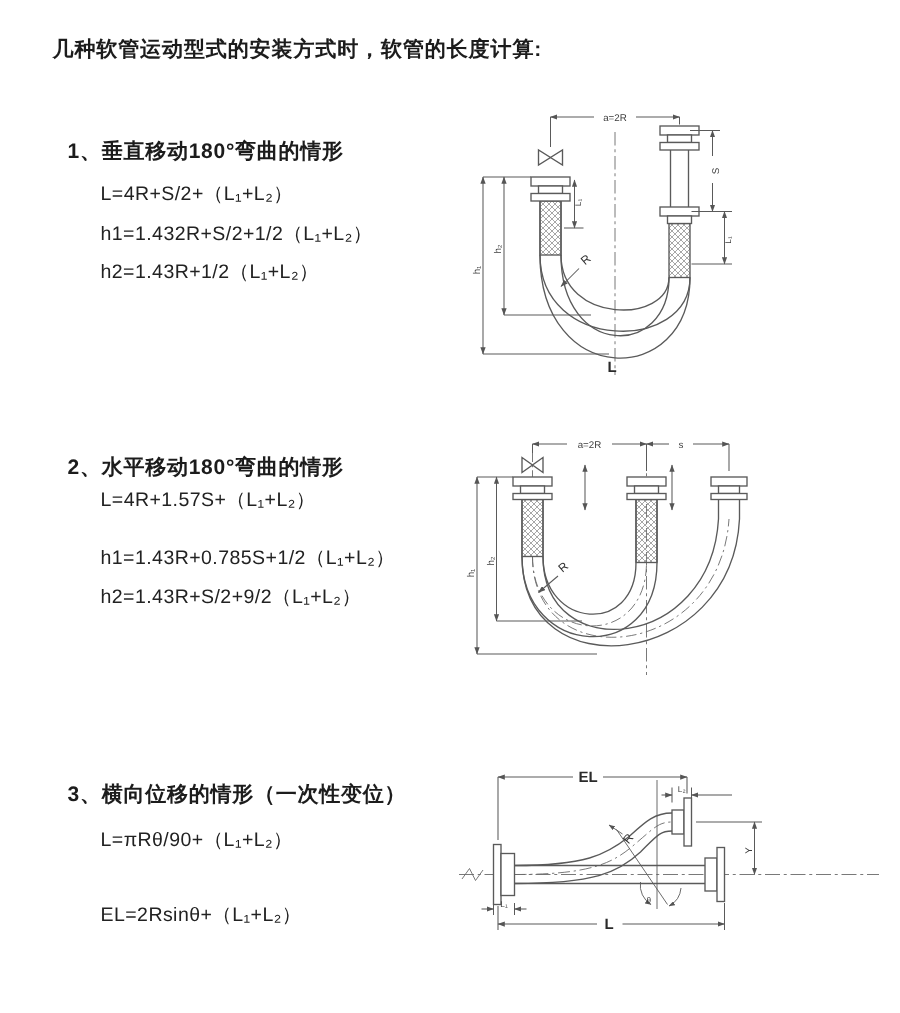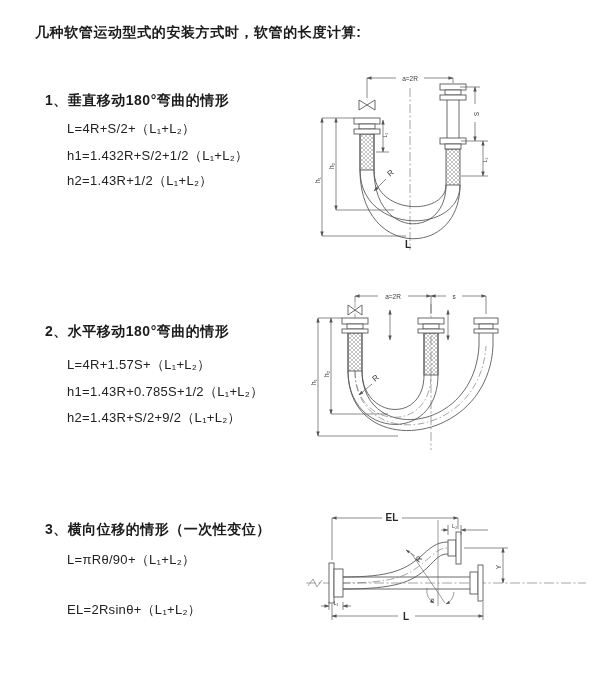--- a/index.html
+++ b/index.html
@@ -11,21 +11,21 @@
   .title{
     position:absolute;left:35px;top:24px;margin:0;
     font-size:14px;font-weight:700;letter-spacing:.6px;white-space:nowrap;
   }
   .sec{position:absolute;left:45px;width:300px;}
   .sec-heading{font-size:14px;font-weight:700;letter-spacing:.5px;white-space:nowrap;}
   .formula{
     position:absolute;left:22px;font-size:13px;font-weight:400;
     letter-spacing:.3px;white-space:nowrap;color:#222;
   }
-  #sec1{top:92px;} #sec2{top:303px;margin-top:20px;} #sec3{top:521px;}
+  #sec1{top:92px;} #sec2{top:303px;} #sec3{top:521px;}
   .diagram{position:absolute;}
   #d1{left:310px;top:64px;}
   #d2{left:308px;top:284px;}
   #d3{left:298px;top:502px;}
   svg text{
     font-family:"Liberation Sans","DejaVu Sans",sans-serif;
     fill:#3c3c3c;font-size:6.5px;
   }
   svg text.big{font-size:10px;font-weight:600;fill:#2a2a2a;}
   svg text.med{font-size:8px;fill:#333;}
@@ -40,21 +40,21 @@
 
   <section class="sec" id="sec1">
     <div class="sec-heading">1、垂直移动180°弯曲的情形</div>
     <div class="formula" style="top:28px">L=4R+S/2+（L₁+L₂）</div>
     <div class="formula" style="top:55px">h1=1.432R+S/2+1/2（L₁+L₂）</div>
     <div class="formula" style="top:80px">h2=1.43R+1/2（L₁+L₂）</div>
   </section>
 
   <section class="sec" id="sec2">
     <div class="sec-heading">2、水平移动180°弯曲的情形</div>
-    <div class="formula" style="top:33px">L=4R+1.57S+（L₁+L₂）</div>
+    <div class="formula" style="top:21px">L=4R+1.57S+（L₁+L₂）</div>
     <div class="formula" style="top:60px">h1=1.43R+0.785S+1/2（L₁+L₂）</div>
     <div class="formula" style="top:86px">h2=1.43R+S/2+9/2（L₁+L₂）</div>
   </section>
 
   <section class="sec" id="sec3">
     <div class="sec-heading">3、横向位移的情形（一次性变位）</div>
     <div class="formula" style="top:30px">L=πRθ/90+（L₁+L₂）</div>
     <div class="formula" style="top:80px">EL=2Rsinθ+（L₁+L₂）</div>
   </section>
 

